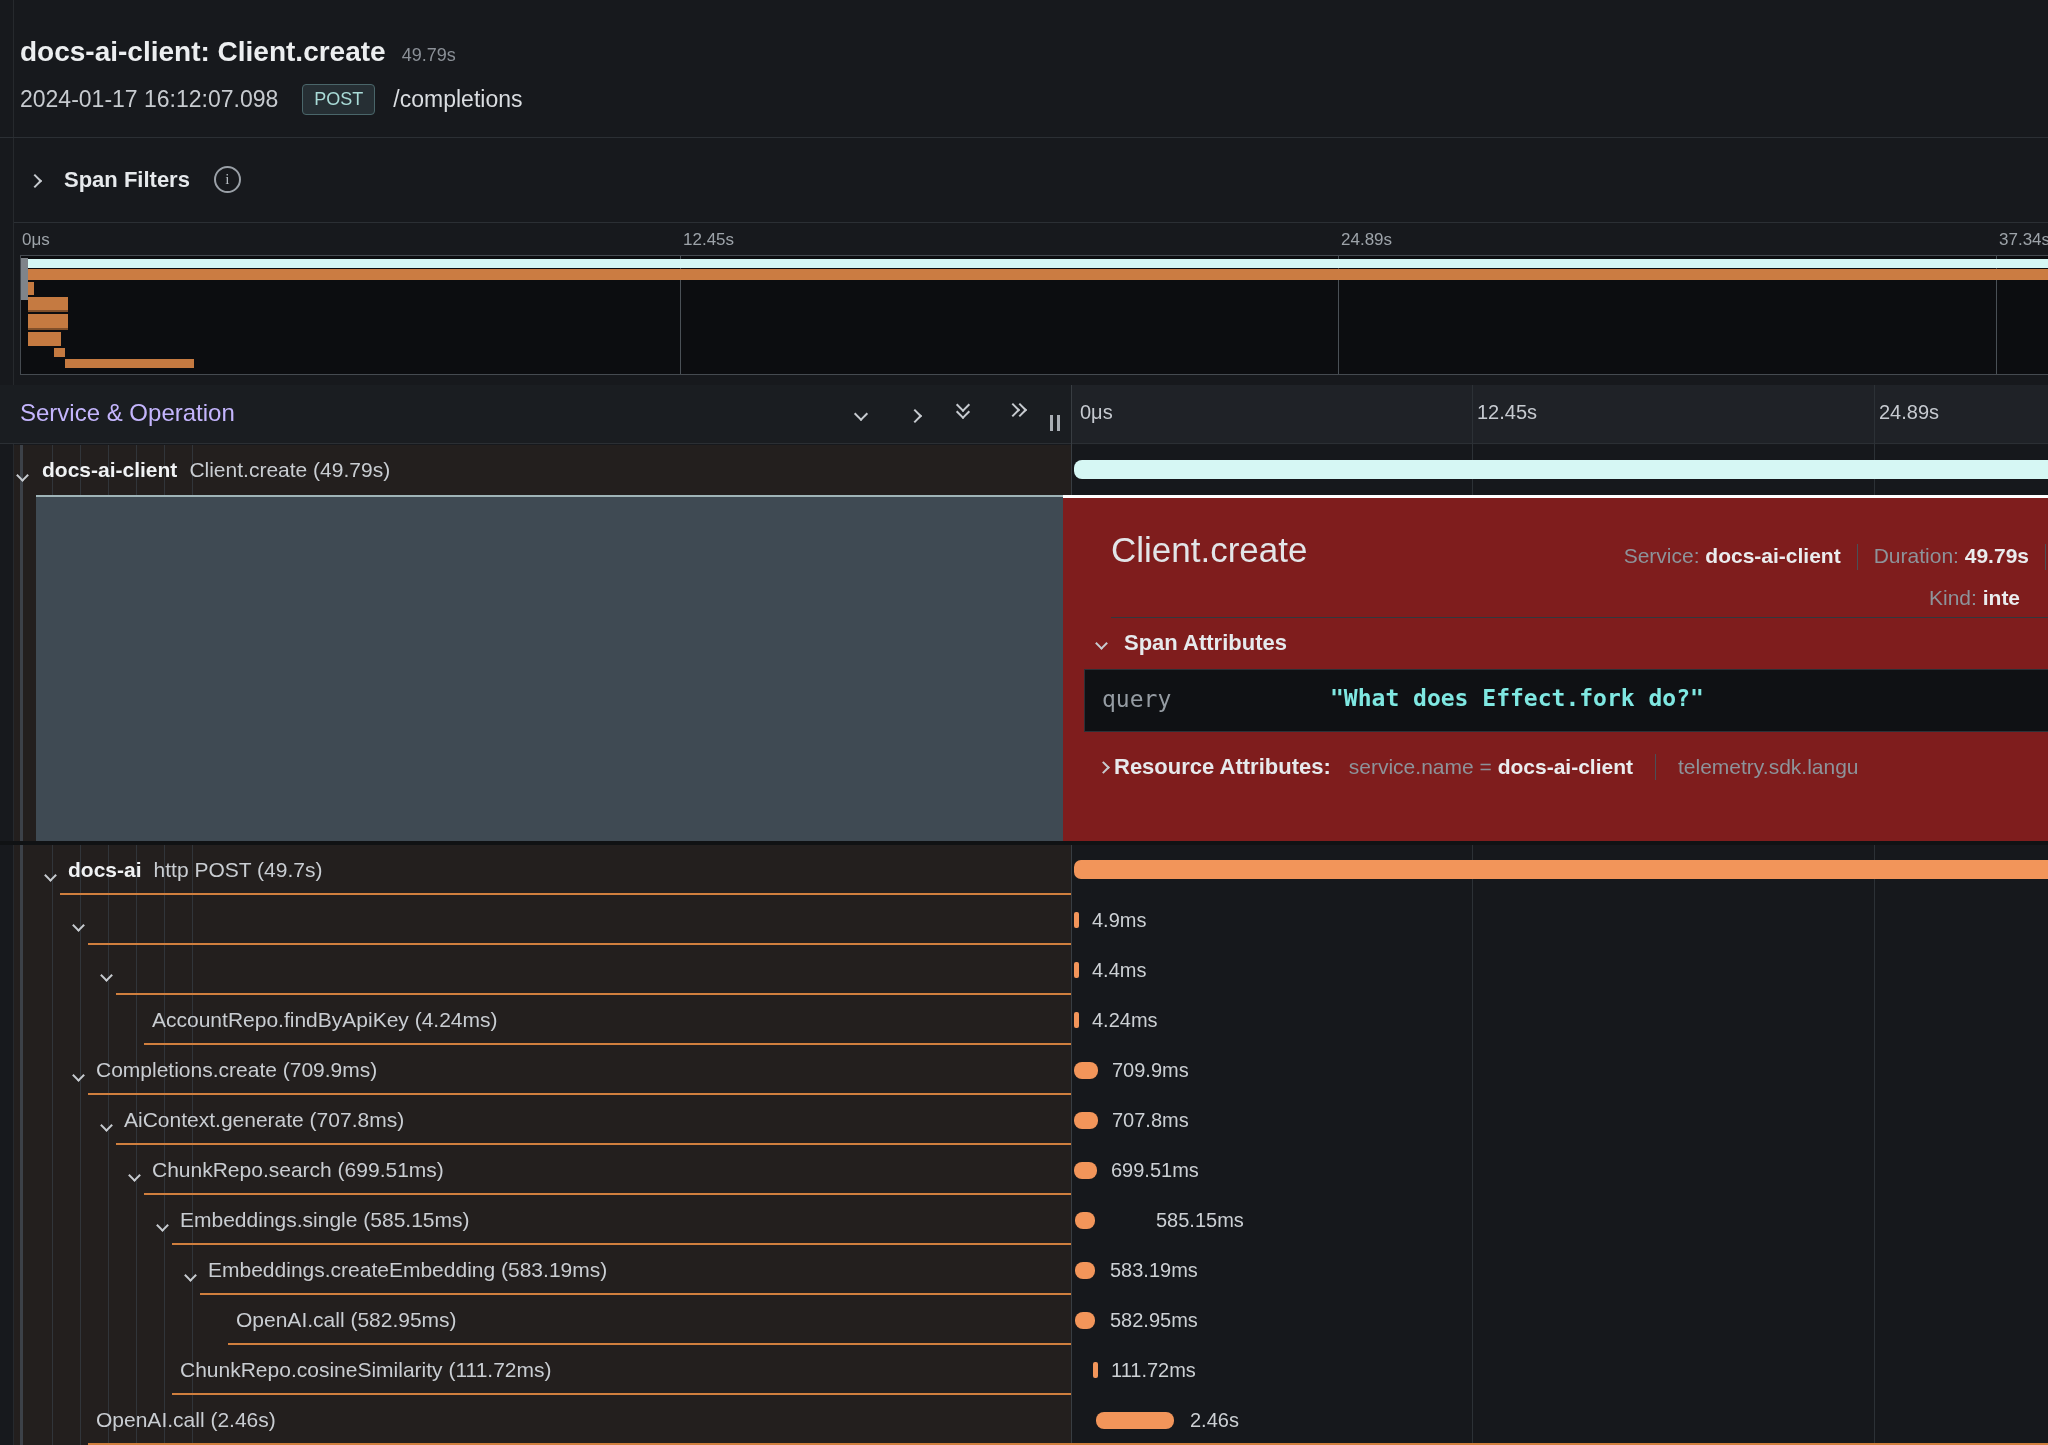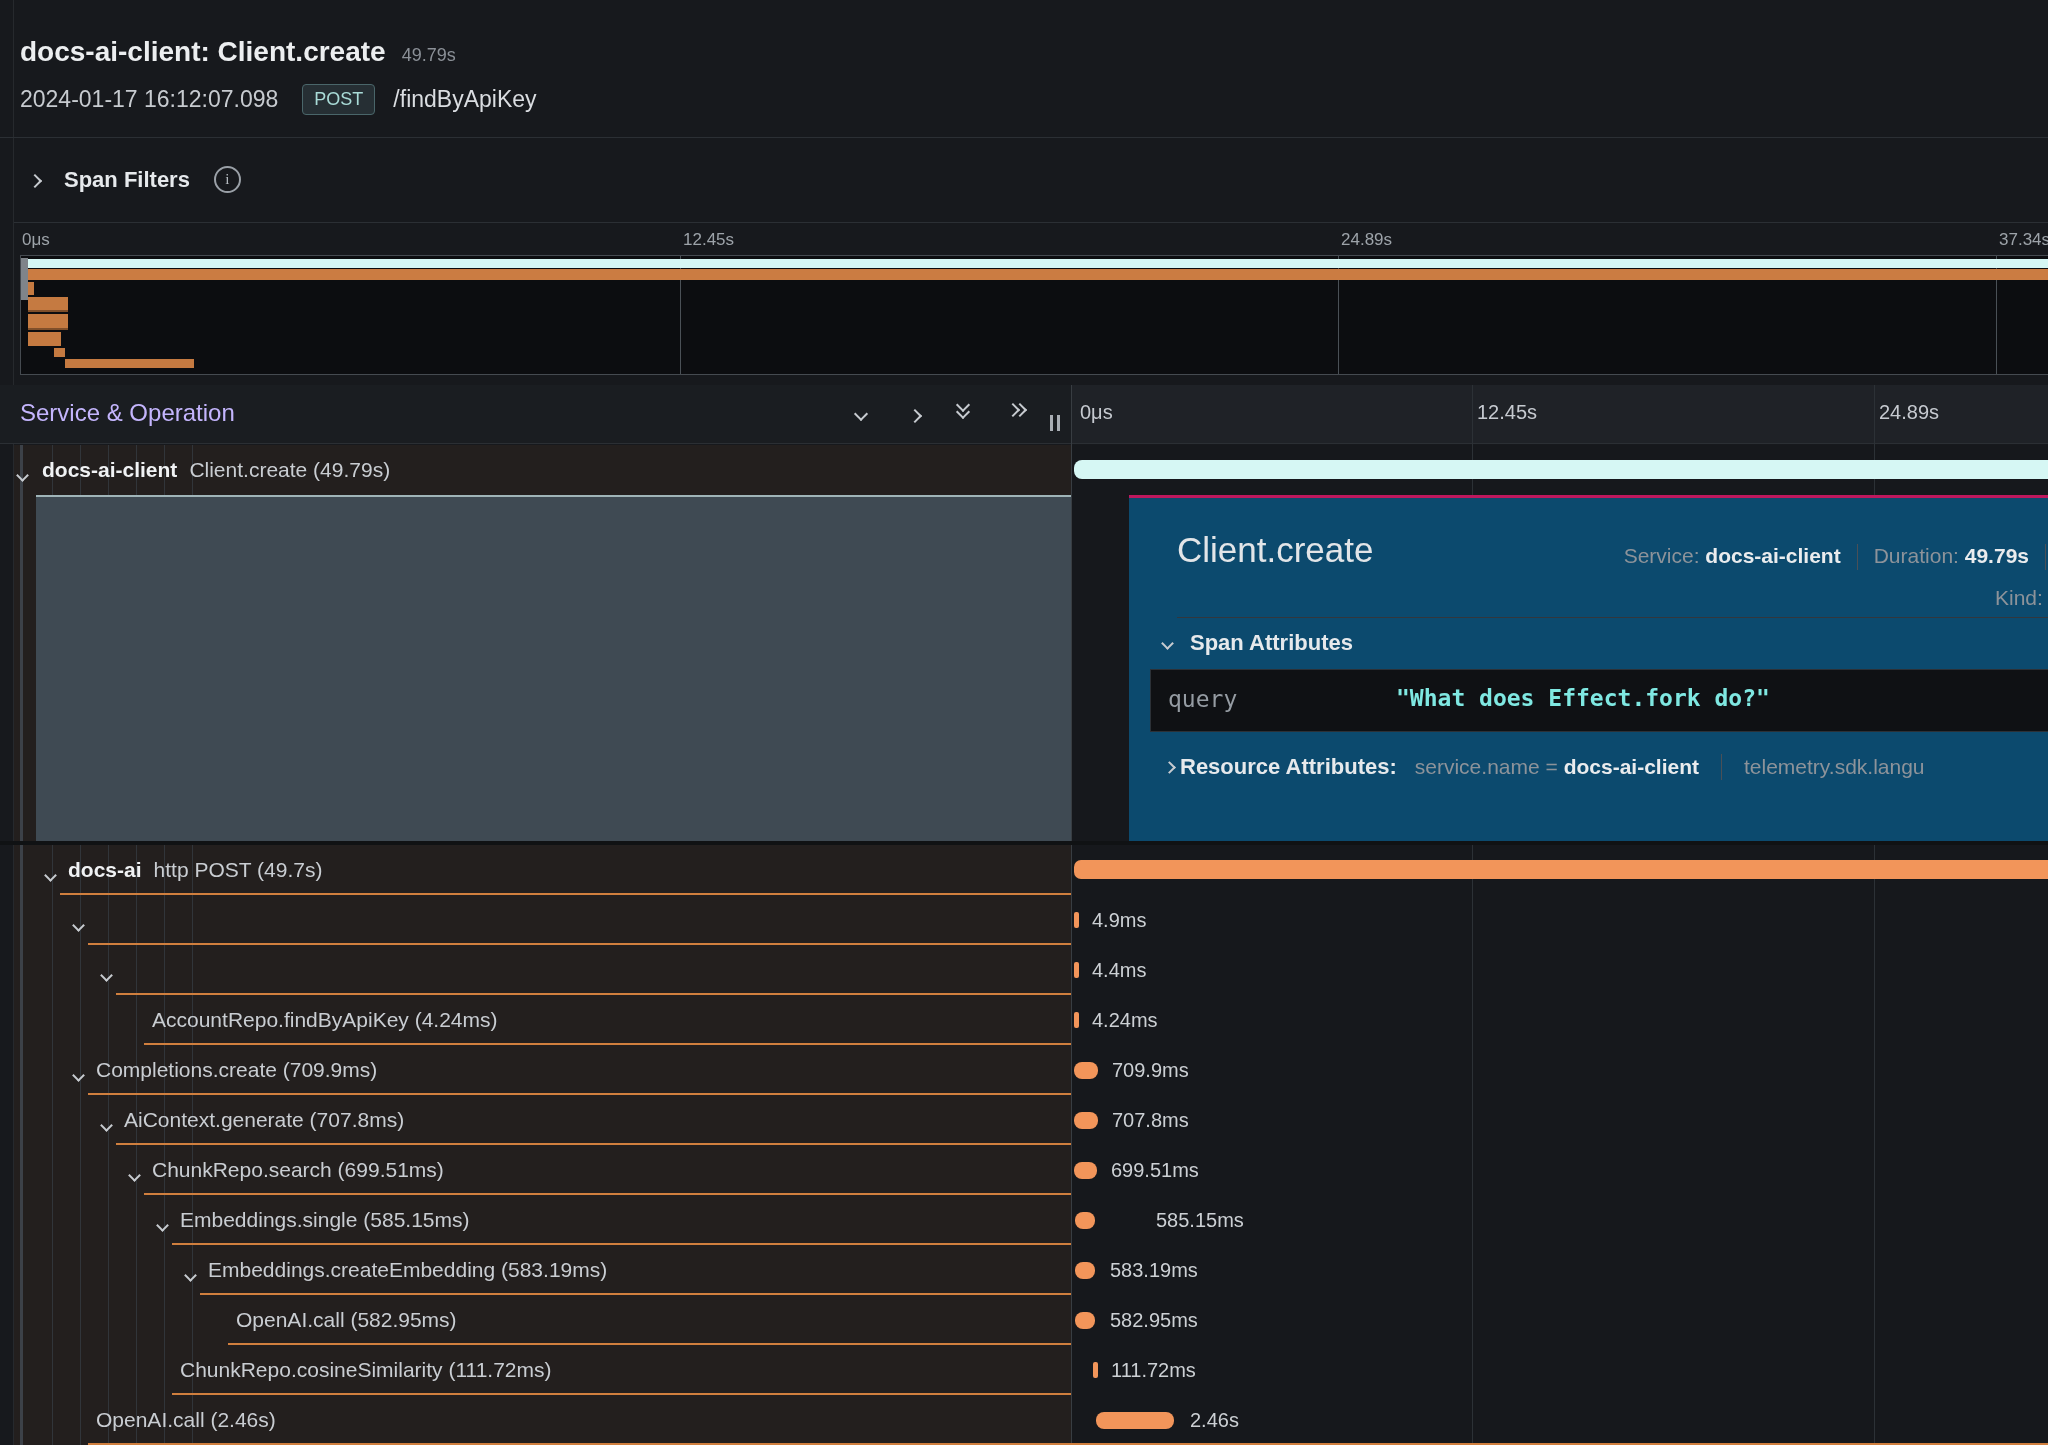--- a/index.html
+++ b/index.html
@@ -54,22 +54,22 @@
   
   .right-panel{position:absolute;left:1072px;top:445px;right:0;bottom:0;background:#16181c;}
   .bar{position:absolute;background:#f2955a;}
   .pill{border-radius:8px;}
   .tickbar{border-radius:2px;}
   .dur-label{position:absolute;height:50px;line-height:50px;font-size:20px;color:#ccd0d4;white-space:nowrap;}
 
   
   .detail-left{position:absolute;left:36px;top:495px;width:1035px;height:346px;
                background:#3f4a53;border-top:2px solid #9fb4b8;}
-  .detail-right{position:absolute;left:1129px;top:495px;right:0;height:346px;
-                background:#0c4a6e;border-top:3px solid #be185d;overflow:hidden;}
+  .detail-right{position:absolute;left:1063px;top:495px;right:0;height:346px;
+                background:#7f1d1d;border-top:3px solid #ffffff;overflow:hidden;}
   .d-title{font-size:35px;color:#e2e5e8;}
   .d-meta{font-size:21px;color:#8d939a;white-space:nowrap;}
   .d-meta b{color:#eaecee;}
   .vdiv{display:inline-block;width:1px;height:26px;background:#4a5057;vertical-align:middle;margin:0 16px;}
   .sect-label{font-size:22px;font-weight:bold;color:#e6e9ec;}
   .attr-box{position:absolute;left:21px;top:171px;right:-2px;height:61px;
             background:#0f1114;border:1px solid #2c3137;}
   .mono{font-family:"DejaVu Sans Mono",monospace;}
   .attr-key{font-size:23px;color:#959ca3;}
   .attr-val{font-size:23px;font-weight:bold;color:#7fe8e2;}
@@ -82,21 +82,21 @@
 <div class="stage">
 
   <div class="vline" style="left:13px;top:0;height:1445px;background:#26292d"></div>
 
   <div class="abs" style="left:20px;top:36px">
     <span class="title">docs-ai-client: Client.create</span><span class="title-dur">49.79s</span>
   </div>
   <div class="abs" style="left:20px;top:84px;display:flex;align-items:center">
     <span class="ts">2024-01-17 16:12:07.098</span>
     <span class="badge">POST</span>
-    <span class="path">/findByApiKey</span>
+    <span class="path">/completions</span>
   </div>
   <div class="hline" style="left:0;top:137px;width:2048px"></div>
 
   <div class="abs" style="left:30px;top:166px;display:flex;align-items:center;gap:24px">
     <span class="chev right" style="margin-top:2px"></span>
     <span class="sf-label">Span Filters</span>
     <span class="info">i</span>
   </div>
   <div class="hline" style="left:14px;top:222px;width:2034px"></div>
 

